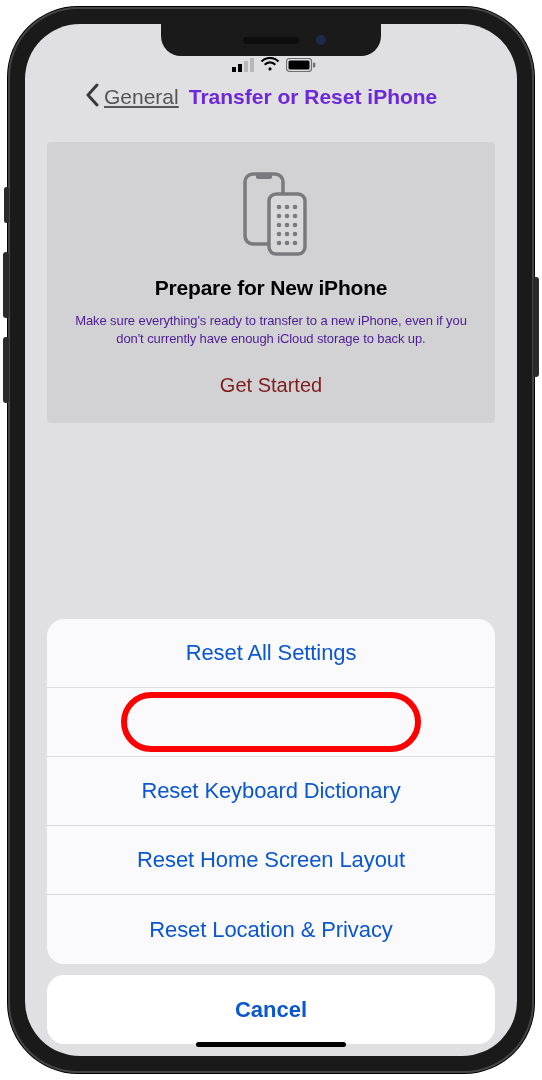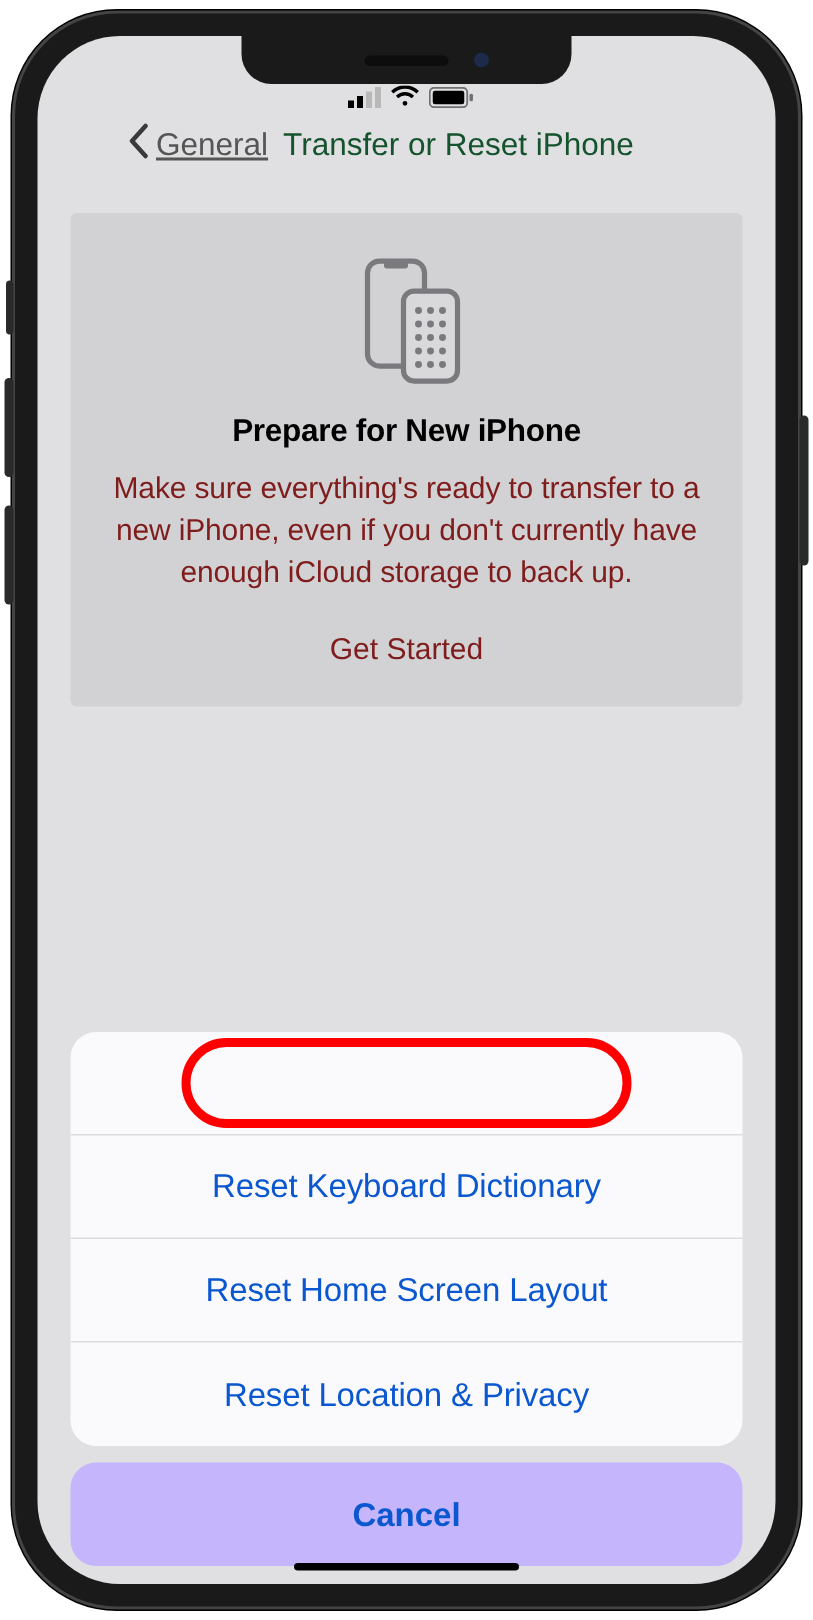--- a/index.html
+++ b/index.html
@@ -46,51 +46,51 @@
     .status-left { display:flex; align-items:center; gap:6px; }
     .status-right { display:flex; align-items:center; gap:6px; }
     .loc-icon { transform: rotate(0deg); display:inline-block; }
     
     
     .nav-bar {
       height: 50px; display:flex; align-items:center; padding: 0 12px; gap:4px;margin-left:48px;
     }
     .back-chev { color:#3a3a3a; font-size:30px; font-weight:300; line-height:1; }
     .back-label { color:#555; font-size:21px; text-decoration: underline; text-underline-offset: 2px; }
-    .nav-title { color:#14532d; font-size:21px; font-weight:400; margin-left:6px; }
+    .nav-title { color:#6d28d9; font-size:21px; font-weight:700; margin-left:6px; }
     
     .content { flex:1; overflow:hidden; display:flex; flex-direction:column; padding: 20px 22px 0; }
     
     
     .prepare-card {
       background: rgba(0,0,0,0.06);
       border-radius: 4px;
       padding: 28px 22px 26px;
       text-align: center;
     }
     .device-icon { display:flex; justify-content:center; margin-bottom:18px; }
     .prepare-title { font-size:21px; font-weight:600; color:#000; margin-bottom:12px; letter-spacing:-0.2px;}
-    .prepare-desc { font-size:20px; color:#7f1d1d; line-height:1.4; letter-spacing:-0.1px;}
+    .prepare-desc { font-size:13px; color:#4c1d95; line-height:1.4; letter-spacing:-0.1px;}
     .get-started { margin-top:26px; font-size:20px; color:#7f1d1d; font-weight:400; }
     
     
     .sheet-wrap { margin-top:auto; padding-bottom: 12px; }
     .action-sheet {
       background: rgba(250,250,252,0.98);
       border-radius: 17px;
       overflow: hidden;
     }
     .sheet-item {
       height: 69px; display:flex; align-items:center; justify-content:center;
       font-size: 22px; color:#0b57d0; border-bottom:1px solid rgba(0,0,0,0.12);
       position:relative; letter-spacing:-0.1px;
     }
     .sheet-item:last-child { border-bottom:none; }
     .cancel-btn {
-      background:#c4b5fd;
+      background:#ffffff;
       border-radius:17px;
       height:69px; display:flex; align-items:center; justify-content:center;
       font-size:22px; color:#0b57d0; font-weight:600; margin-top:11px;
     }
     
     .highlight-ring {
       position:absolute; border:6px solid #ff0000; border-radius: 34px;
       width: 300px; height: 60px; left:50%; top:50%; transform:translate(-50%,-50%);
       pointer-events:none;
     }
@@ -183,20 +183,23 @@
           </svg>
         </div>
         <div class="prepare-title">Prepare for New iPhone</div>
         <div class="prepare-desc">Make sure everything's ready to transfer to a new iPhone, even if you don't currently have enough iCloud storage to back up.</div>
         <div class="get-started">Get Started</div>
       </div>
 
       <div class="sheet-wrap">
         <div class="action-sheet">
           <div class="sheet-item">
+            <span>Reset All Settings</span>
+          </div>
+          <div class="sheet-item">
             <div class="highlight-ring"></div>
           </div>
           <div class="sheet-item">
             <span>Reset Keyboard Dictionary</span>
           </div>
           <div class="sheet-item">
             <span>Reset Home Screen Layout</span>
           </div>
           <div class="sheet-item">
             <span>Reset Location &amp; Privacy</span>

